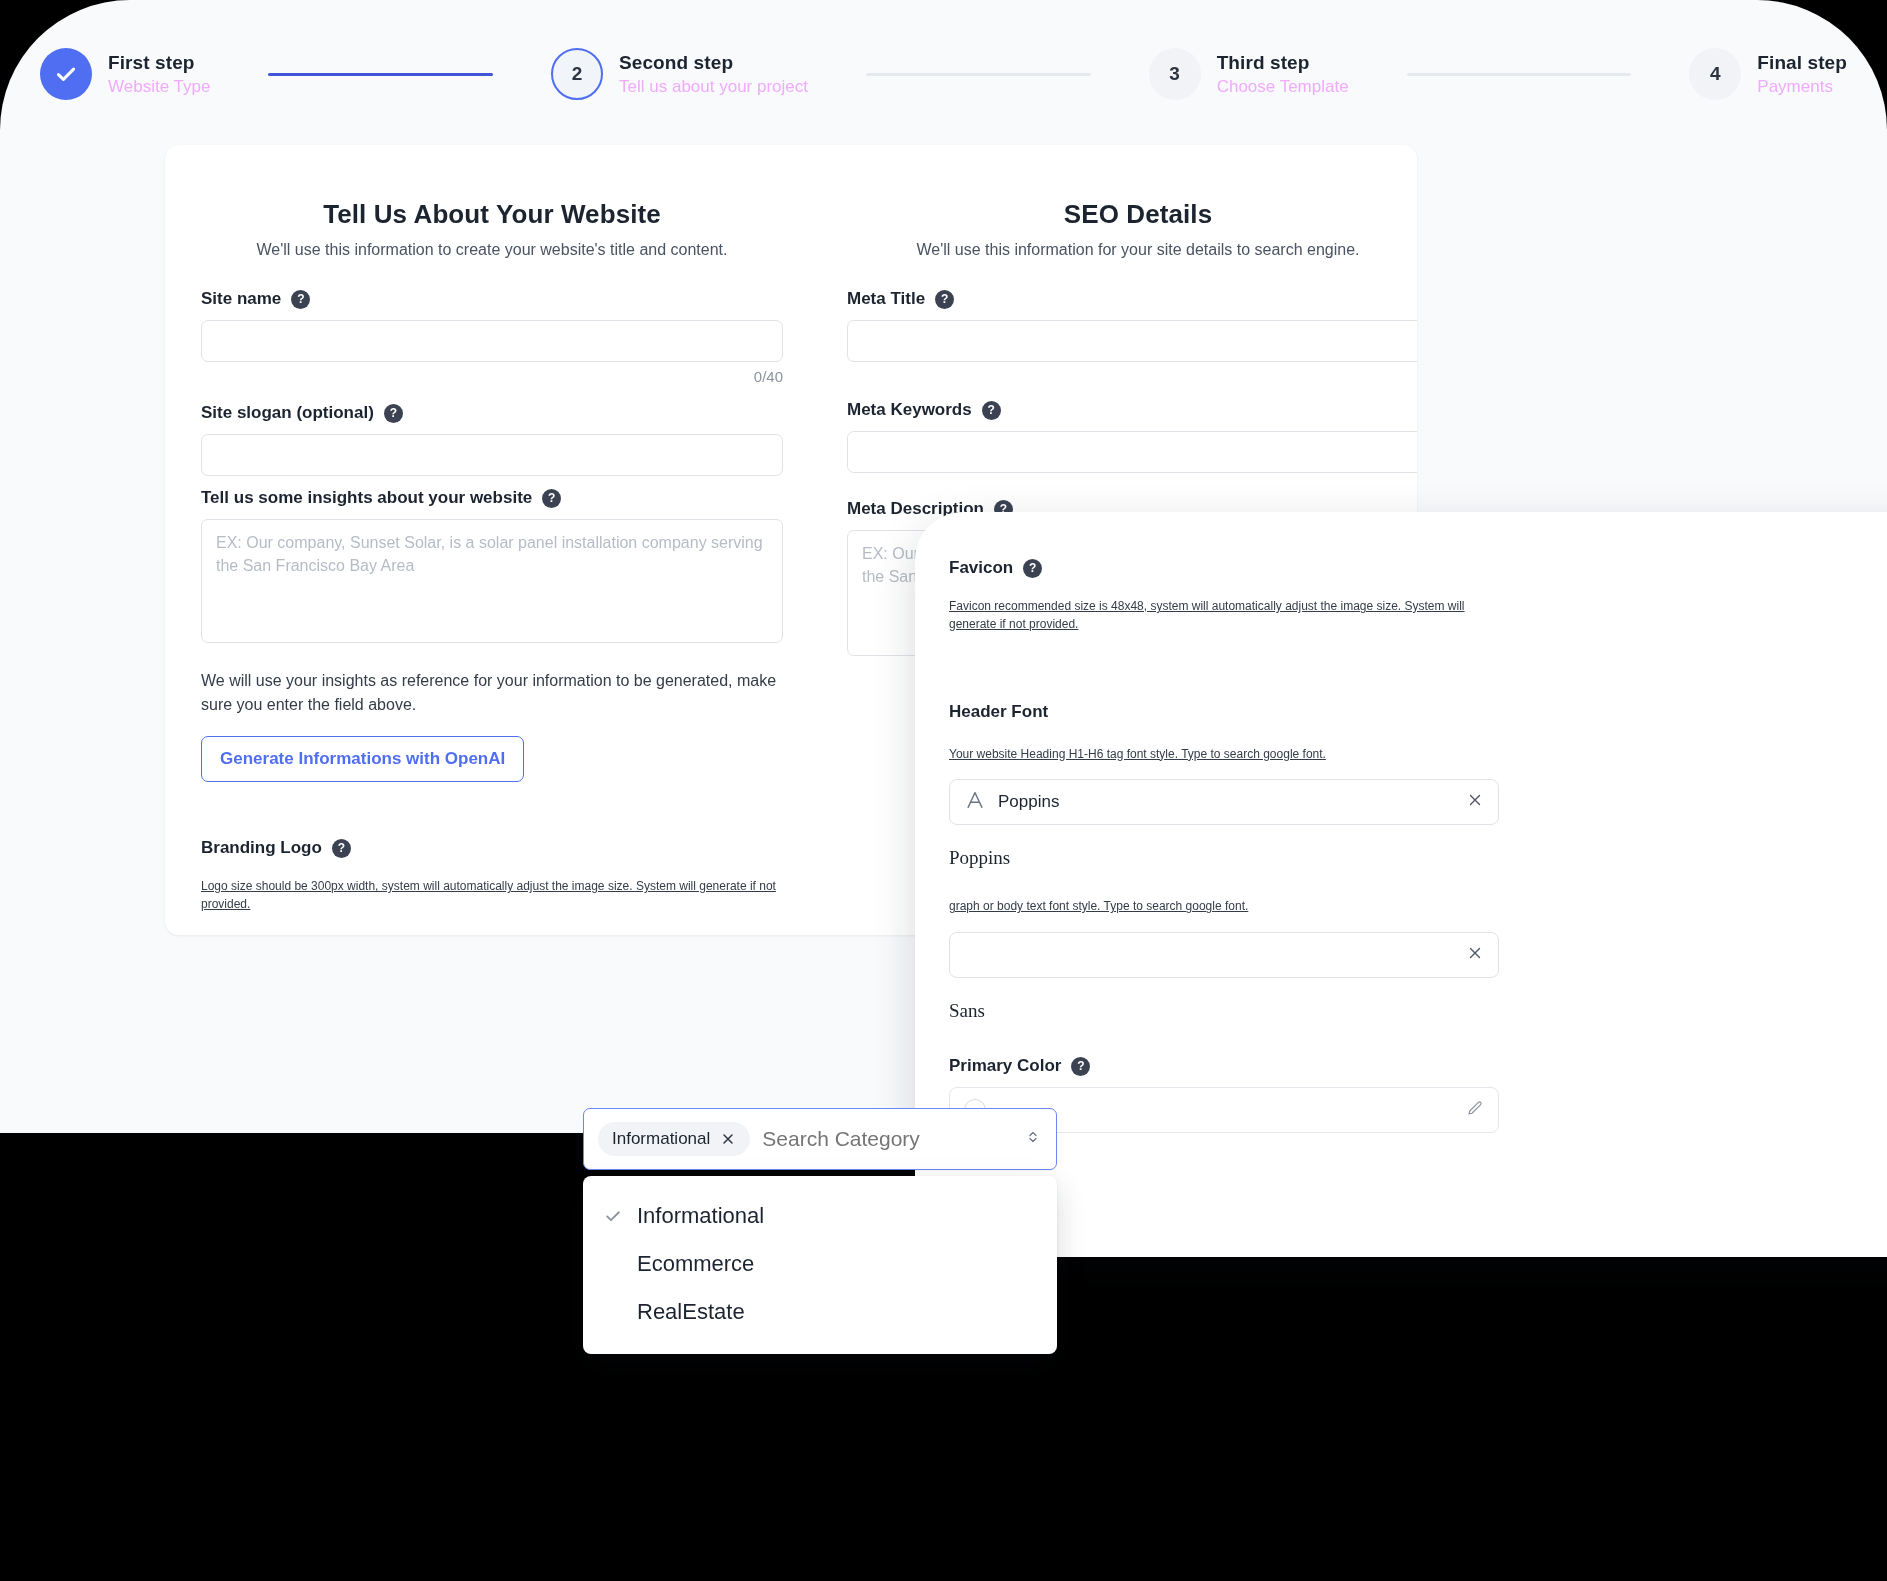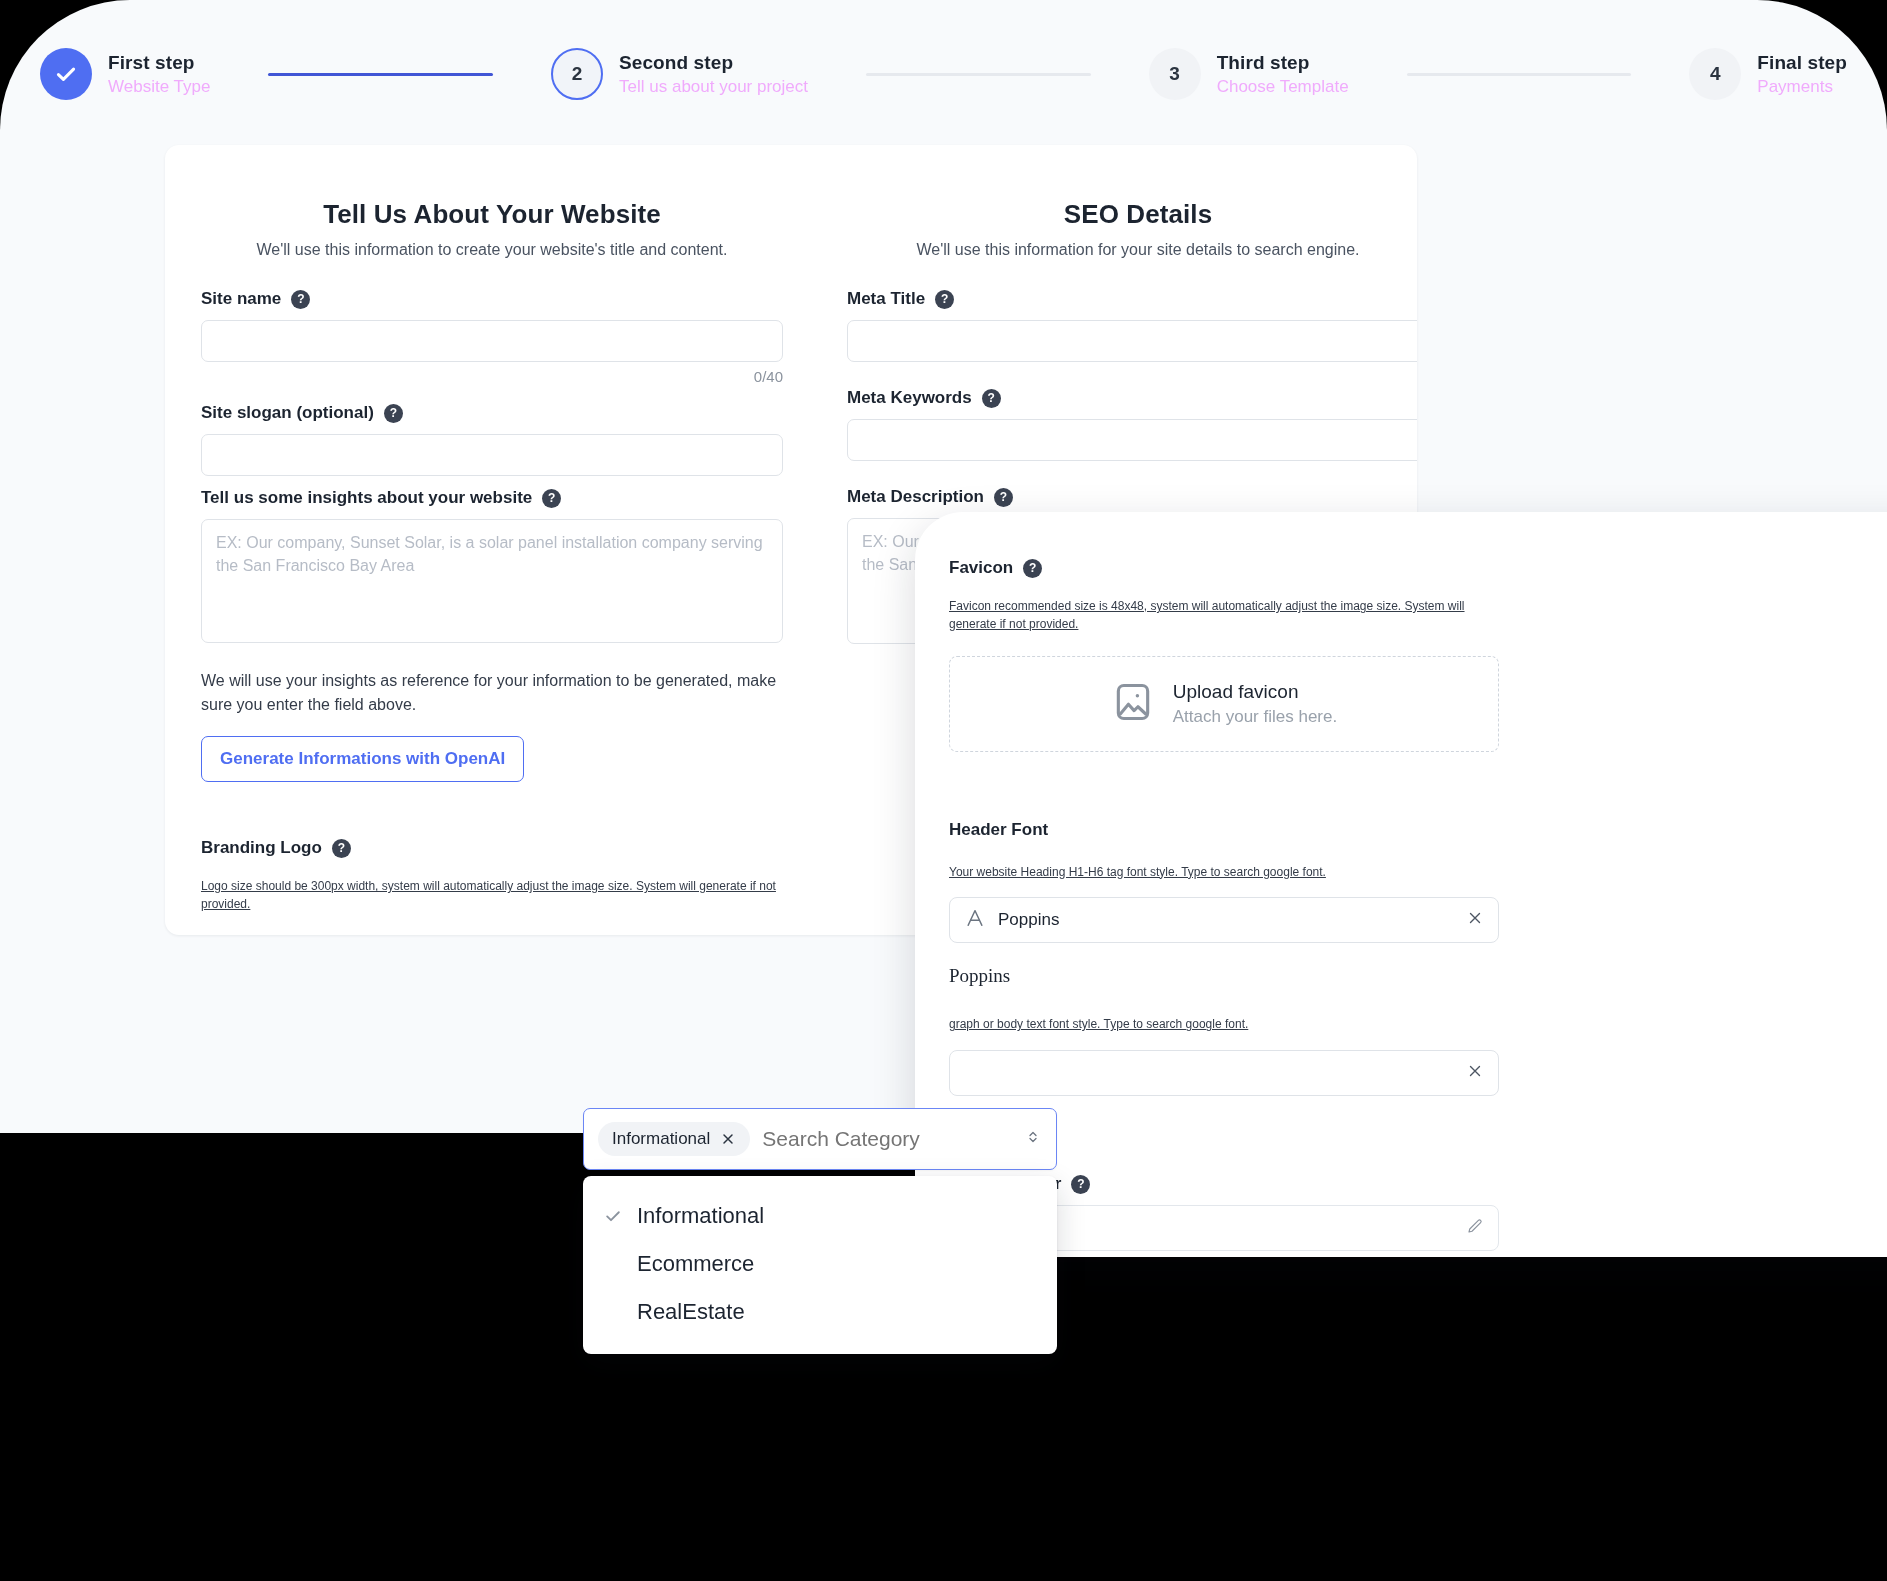--- a/index.html
+++ b/index.html
@@ -451,21 +451,21 @@
         <div class="col-sub">We'll use this information for your site details to search engine.</div>
 
         <div class="field">
           <div class="field-label">
             <span>Meta Title</span>
             <span class="help-dot">?</span>
           </div>
           <input class="txt-input" type="text" placeholder="" style="">
         </div>
 
-        <div class="field" style="margin-top:26px;">
+        <div class="field" style="margin-top:38px;">
           <div class="field-label">
             <span>Meta Keywords</span>
             <span class="help-dot">?</span>
           </div>
           <input class="txt-input" type="text" placeholder="" style="">
         </div>
 
         <div class="field" style="margin-top:26px;">
           <div class="field-label">
             <span>Meta Description</span>
@@ -480,33 +480,20 @@
 
   <div class="float-card">
     <div class="float-inner">
 
       <div class="section-head" style="margin-top:14px;">
         <span>Favicon</span>
         <span class="help-dot">?</span>
       </div>
       <div class="section-desc">Favicon recommended size is 48x48, system will automatically adjust the image size. System will generate if not provided.</div>
 
-      <div class="dropzone">
-        <span class="img-icon">
-          <svg width="44" height="44" viewBox="0 0 24 24" fill="none">
-            <rect x="4" y="3" width="16" height="18" rx="3" stroke="currentColor" stroke-width="1.7"></rect>
-            <circle cx="14.4" cy="8.6" r="0.95" fill="currentColor"></circle>
-            <path d="M5.2 18.4l4.3-5.2 3.1 3.5 2.1-2.1 4.1 3.8" stroke="currentColor" stroke-width="1.7" stroke-linecap="round" stroke-linejoin="round"></path>
-          </svg>
-        </span>
-        <span class="dz-texts">
-          <span class="dz-title">Upload favicon</span>
-          <span class="dz-sub">Attach your files here.</span>
-        </span>
-      </div>
 
       <div class="section-head" style="margin-top:68px;">
         <span>Header Font</span>
       </div>
       <div class="section-desc" style="margin-top:24px;">Your website Heading H1-H6 tag font style. Type to search google font.</div>
 
       <div class="font-select">
         <span class="font-a">
           <svg width="22" height="22" viewBox="0 0 24 24" fill="none">
             <path d="M4.5 20L12 4l7.5 16" stroke="currentColor" stroke-width="1.5" stroke-linecap="round" stroke-linejoin="round"></path>

